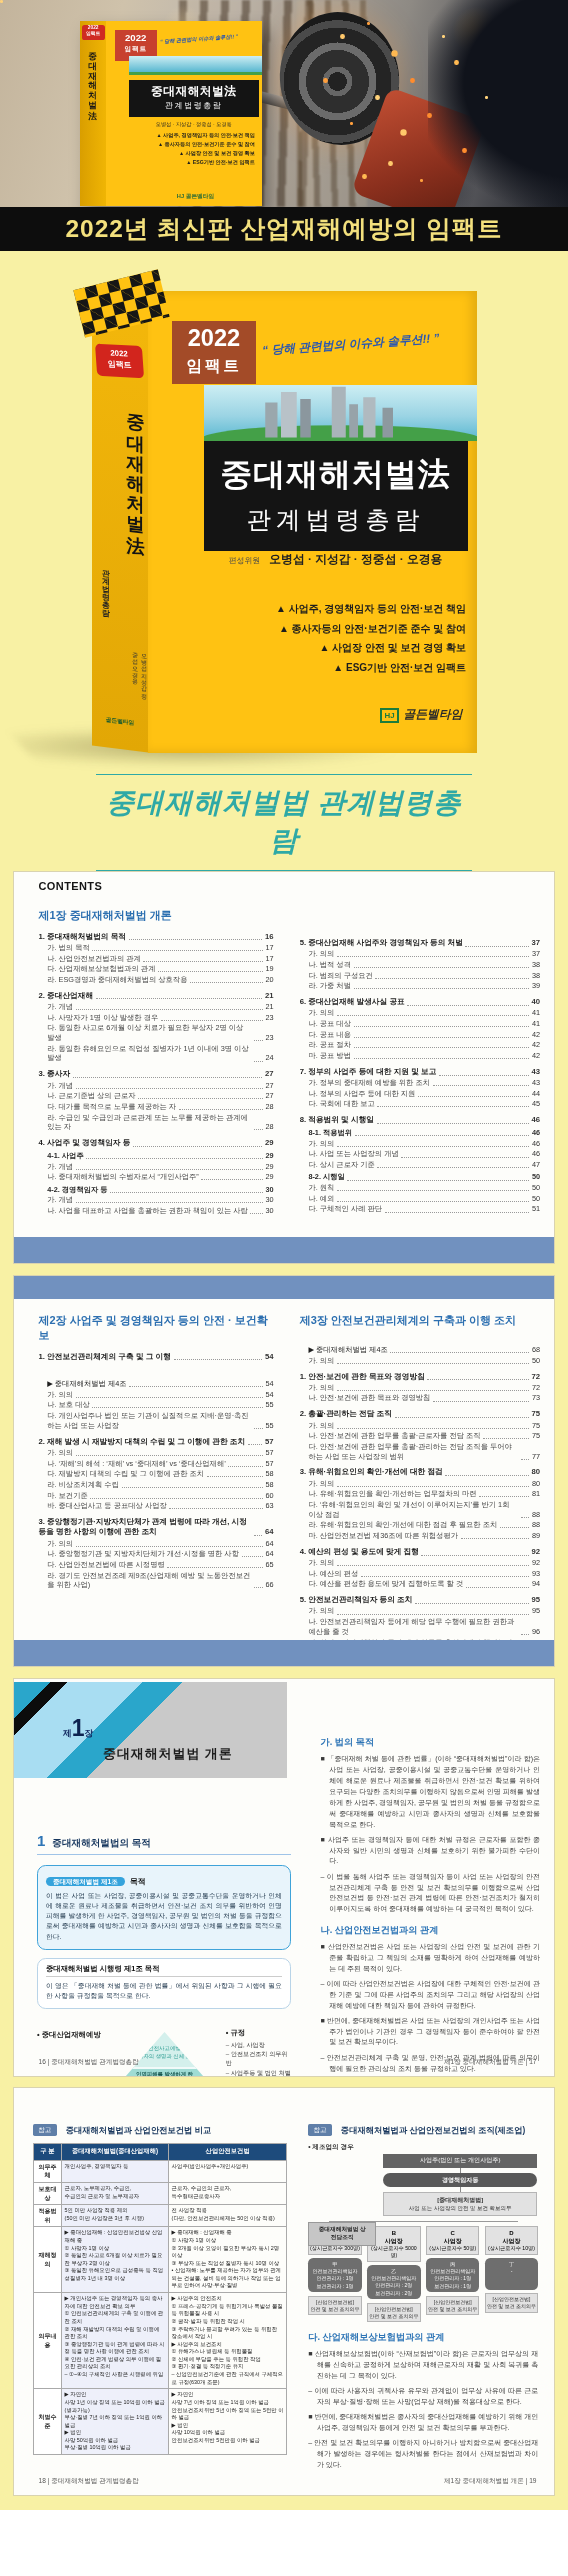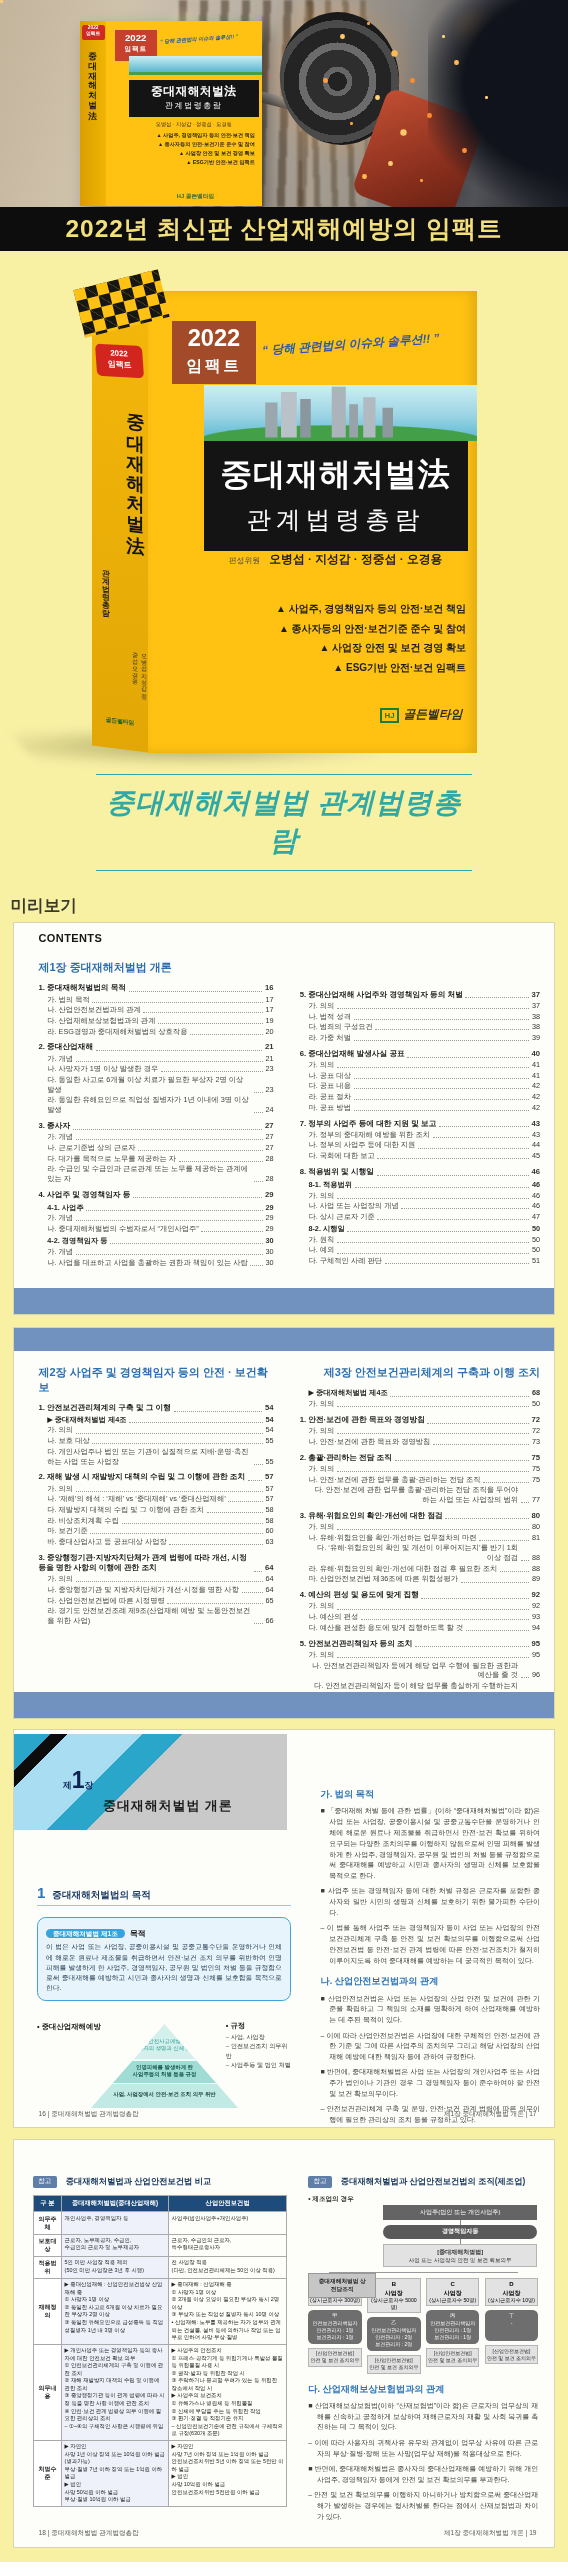--- a/index.html
+++ b/index.html
@@ -109,31 +109,31 @@
   .p2{height:392px;margin-top:11.4px;}
   .p3{height:399px;margin-top:10.5px;}
   .p4{height:409px;margin-top:10.5px;}
   .band-top{position:relative;height:47px;background:linear-gradient(90deg,#7191bf 0 227px,#7b99c4 227px);}
   .band-top .tab{position:absolute;left:24.5px;bottom:7px;color:#fff;font-size:10.5px;letter-spacing:1.7px;}
   .band-thin{height:23px;background:#7191bf;}
   .band-bottom{position:absolute;left:0;right:0;bottom:0;height:26px;background:#7191bf;}
   .contents{margin:8.7px 0 1.7px 24.5px;font-weight:800;font-size:11px;letter-spacing:0.4px;color:#151515;}
   .cols{display:flex;}
   .tcol{width:50%;padding:0 10.5px 0 24.5px;}
-  .tcol.r{padding:0 14px 0 15.7px;text-align:right;}
+  .tcol.r{padding:0 14px 0 15.7px;}
   .tcol.offset{padding-top:38px;}
   .tchap{color:#2c6fb0;font-weight:800;font-size:11px;margin:14px 0 8.7px;}
   .trow{display:flex;align-items:flex-end;font-size:7.3px;color:#444;line-height:1.34;margin-top:0.9px;}
   .trow .tt{flex:0 1 auto;}
   .trow .lead{flex:1;border-bottom:0.9px dotted #9a9a9a;margin:0 2.6px 1.7px;min-width:8.7px;}
   .trow .tp{color:#333;}
   .trow.lv1{font-weight:bold;color:#1f1f1f;margin-top:6.1px;font-size:7.7px;}
   .trow.lv2{padding-left:8.7px;}
   .trow.lv3{font-weight:bold;color:#1f1f1f;padding-left:8.7px;margin-top:2.6px;}
-  .trow.lv4{font-weight:bold;color:#1f1f1f;padding-left:8.7px;margin-top:1px;}
+  .trow.lv4{font-weight:normal;color:#1f1f1f;padding-left:8.7px;margin-top:17px;}
 
   
   .p3 .cols3{display:flex;height:100%;}
   .p3 .lc{width:289px;}
   .p3 .rc{flex:1;padding:49px 14px 0 17.5px;}
   .chapband{position:relative;width:273px;height:96px;background:#c9c9c9;overflow:hidden;margin-top:3.5px;}
   .chapband .diag{position:absolute;left:0;top:0;width:184px;height:96px;
     background:linear-gradient(135deg,#2aa6cb 0 13%,#0c0c0c 13% 19%,#a8ddf2 19% 46%,#2aa6cb 46% 60%,rgba(0,0,0,0) 60%);}
   .chapband .chnum{position:absolute;left:49px;top:33px;color:#10265e;font-weight:bold;font-size:8.7px;}
   .chapband .chnum b{font-size:23px;color:#0d224f;}
@@ -297,21 +297,20 @@
         <span class="mark">HJ</span>
         <span class="nm">골든벨타임</span>
       </div>
     </div>
   </div>
 
   <div class="headline">
     <span>중대재해처벌법 관계법령총람</span>
   </div>
 
-  <div class="preview">미리보기</div>
 
   <div class="page p1">
     <div class="contents">CONTENTS</div>
     <div class="cols">
       <div class="tcol">
         <div class="tchap">제1장 중대재해처벌법 개론</div>
         <div>
 
         <div class="trow lv1">
             <span class="tt">1. 중대재해처벌법의 목적</span>
@@ -681,21 +680,21 @@
             <span class="tt">2. 총괄·관리하는 전담 조직</span>
               <span class="lead"></span>
               <span class="tp">75</span>
           </div>
             <div class="trow lv2">
             <span class="tt">가. 의의</span>
               <span class="lead"></span>
               <span class="tp">75</span>
           </div>
             <div class="trow lv2">
-            <span class="tt">나. 안전·보건에 관한 업무를 총괄·관리하는 전담 조직</span>
+            <span class="tt">나. 안전·보건에 관한 업무를 총괄·근로자를 전담 조직</span>
               <span class="lead"></span>
               <span class="tp">75</span>
           </div>
             <div class="trow lv2">
             <span class="tt">다. 안전·보건에 관한 업무를 총괄·관리하는 전담 조직을 두어야 하는 사업 또는 사업장의 범위</span>
               <span class="lead"></span>
               <span class="tp">77</span>
           </div>
             <div class="trow lv1">
             <span class="tt">3. 유해·위험요인의 확인·개선에 대한 점검</span>
@@ -787,20 +786,24 @@
           <div class="chtitle">중대재해처벌법 개론</div>
         </div>
         <div class="lcontent">
           <div class="sech">
             <span class="no">1</span>
             <span class="ti">중대재해처벌법의 목적</span>
           </div>
           <div class="lawbox">
             <div class="hd"><span class="tag">중대재해처벌법 제1조</span><span class="tag2">목적</span></div>
             <div class="bd">이 법은 사업 또는 사업장, 공중이용시설 및 공중교통수단을 운영하거나 인체에 해로운 원료나 제조물을 취급하면서 안전·보건 조치 의무를 위반하여 인명피해를 발생하게 한 사업주, 경영책임자, 공무원 및 법인의 처벌 등을 규정함으로써 중대재해를 예방하고 시민과 종사자의 생명과 신체를 보호함을 목적으로 한다.</div>
+          </div>
+          <div class="lawbox w">
+            <div class="hd2">중대재해처벌법 시행령 제1조  목적</div>
+            <div class="bd">이 영은 「중대재해 처벌 등에 관한 법률」에서 위임된 사항과 그 시행에 필요한 사항을 규정함을 목적으로 한다.</div>
           </div>
           <div class="pyrwrap">
             <div class="ll">• 중대산업재해예방</div>
             <div class="rl">
               <div class="h">• 규정</div>
               <div>
 
               <div class="it"><span>– 사업, 사업장</span></div>
                   <div class="it"><span>– 안전보건조치 의무위반</span></div>
                   <div class="it"><span>– 사업주등 및 법인 처벌</span></div>

